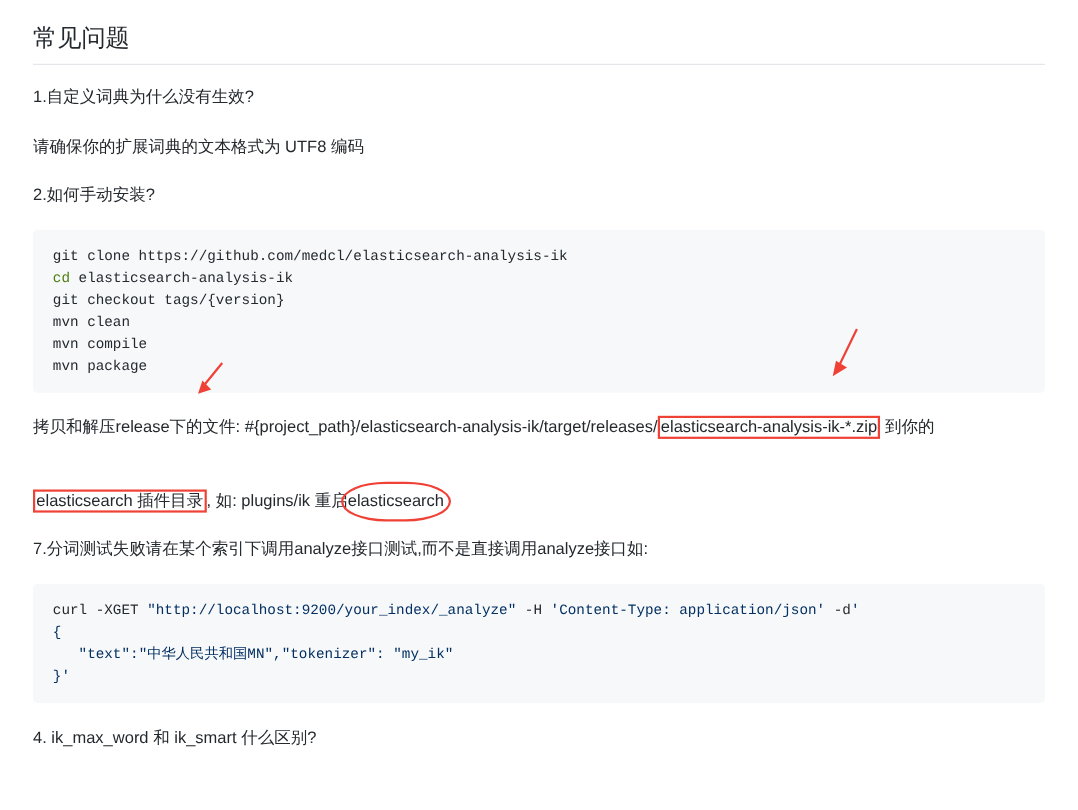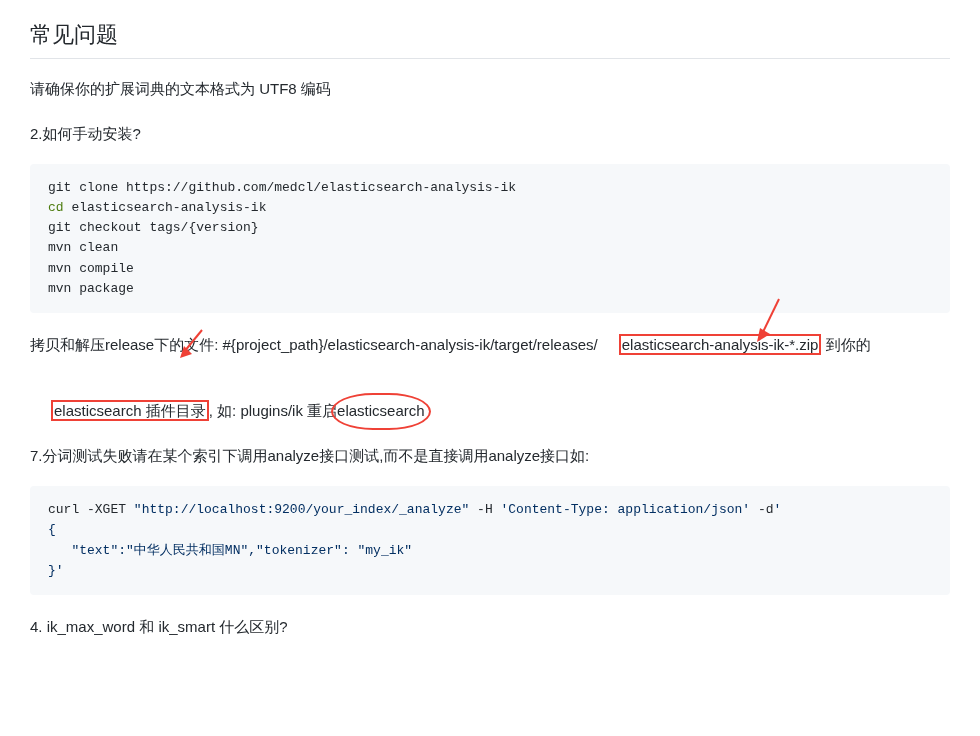--- a/index.html
+++ b/index.html
@@ -38,21 +38,20 @@
     line-height: 1.55;
     color: #24292e;
     white-space: pre;
   }
   .kw-blue  { color: #4d7c0f; }
   .kw-navy  { color: #032f62; }
   .box-red {
     border: 2px solid #ef4136;
     padding: 0 1px;
     display: inline;
-    margin-left: 21px;
   }
   .ellipse-wrap {
     position: relative;
     display: inline-block;
     margin-top: 38px;
   }
   .ellipse-wrap::after {
     content: "";
     position: absolute;
     left: -6px; right: -6px;
@@ -67,20 +66,21 @@
   }
   .arrow svg { display: block; }
 </style>
 </head>
 <body>
 
 <div class="content">
 
   <h2 class="faqh">常见问题</h2>
 
+  <p class="body">1.自定义词典为什么没有生效?</p>
   <p class="body">请确保你的扩展词典的文本格式为 UTF8 编码</p>
   <p class="body">2.如何手动安装?</p>
 
   <pre class="code"><span>git clone https://github.com/medcl/elasticsearch-analysis-ik</span>
 <span class="kw-blue">cd</span><span> elasticsearch-analysis-ik</span>
 <span>git checkout tags/{version}</span>
 <span>mvn clean</span>
 <span>mvn compile</span>
 <span>mvn package</span></pre>
 

